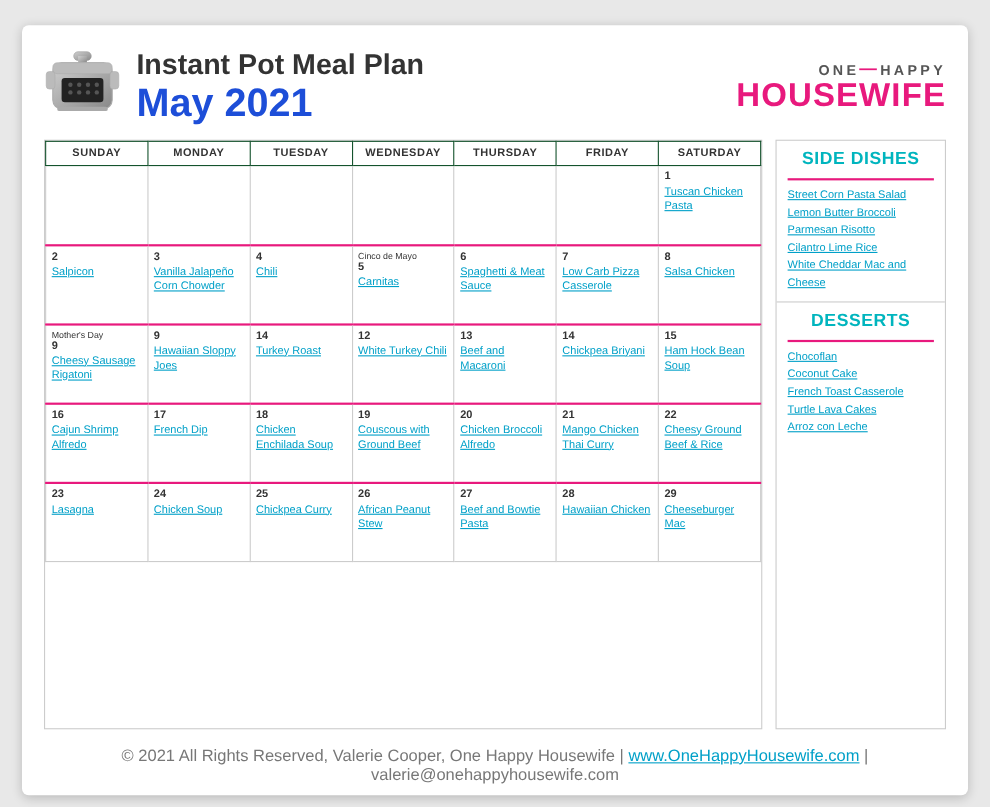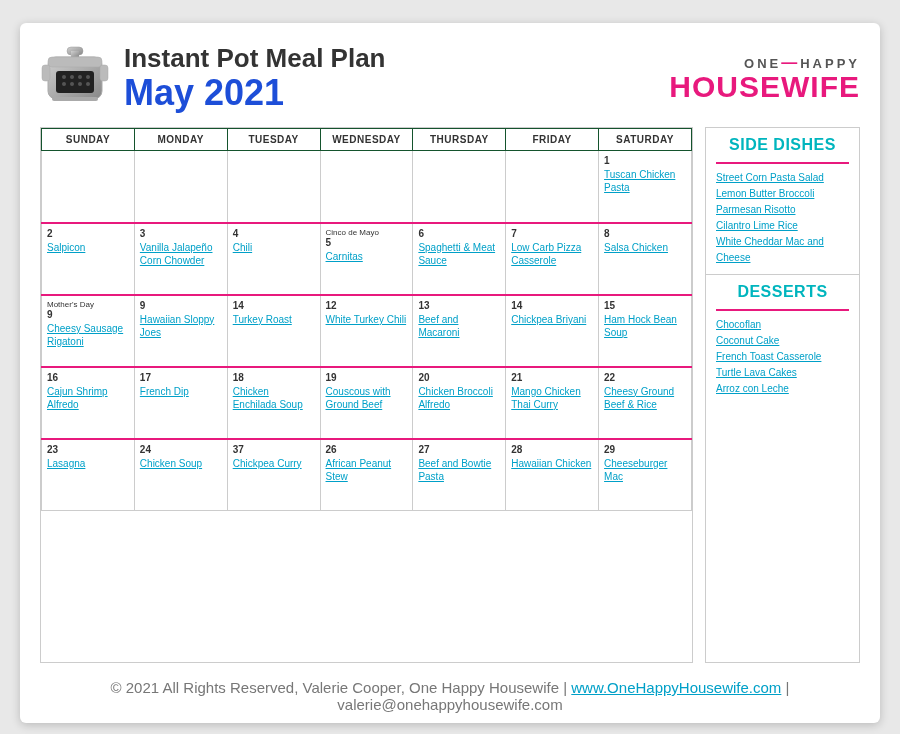--- a/index.html
+++ b/index.html
@@ -379,21 +379,21 @@
           <tr class="week-divider">
             <td>
               <span class="day-num">23</span>
               <a class="meal-link">Lasagna</a>
             </td>
             <td>
               <span class="day-num">24</span>
               <a class="meal-link">Chicken Soup</a>
             </td>
             <td>
-              <span class="day-num">37</span>
+              <span class="day-num">25</span>
               <a class="meal-link">Chickpea Curry</a>
             </td>
             <td>
               <span class="day-num">26</span>
               <a class="meal-link">African Peanut Stew</a>
             </td>
             <td>
               <span class="day-num">27</span>
               <a class="meal-link">Beef and Bowtie Pasta</a>
             </td>

